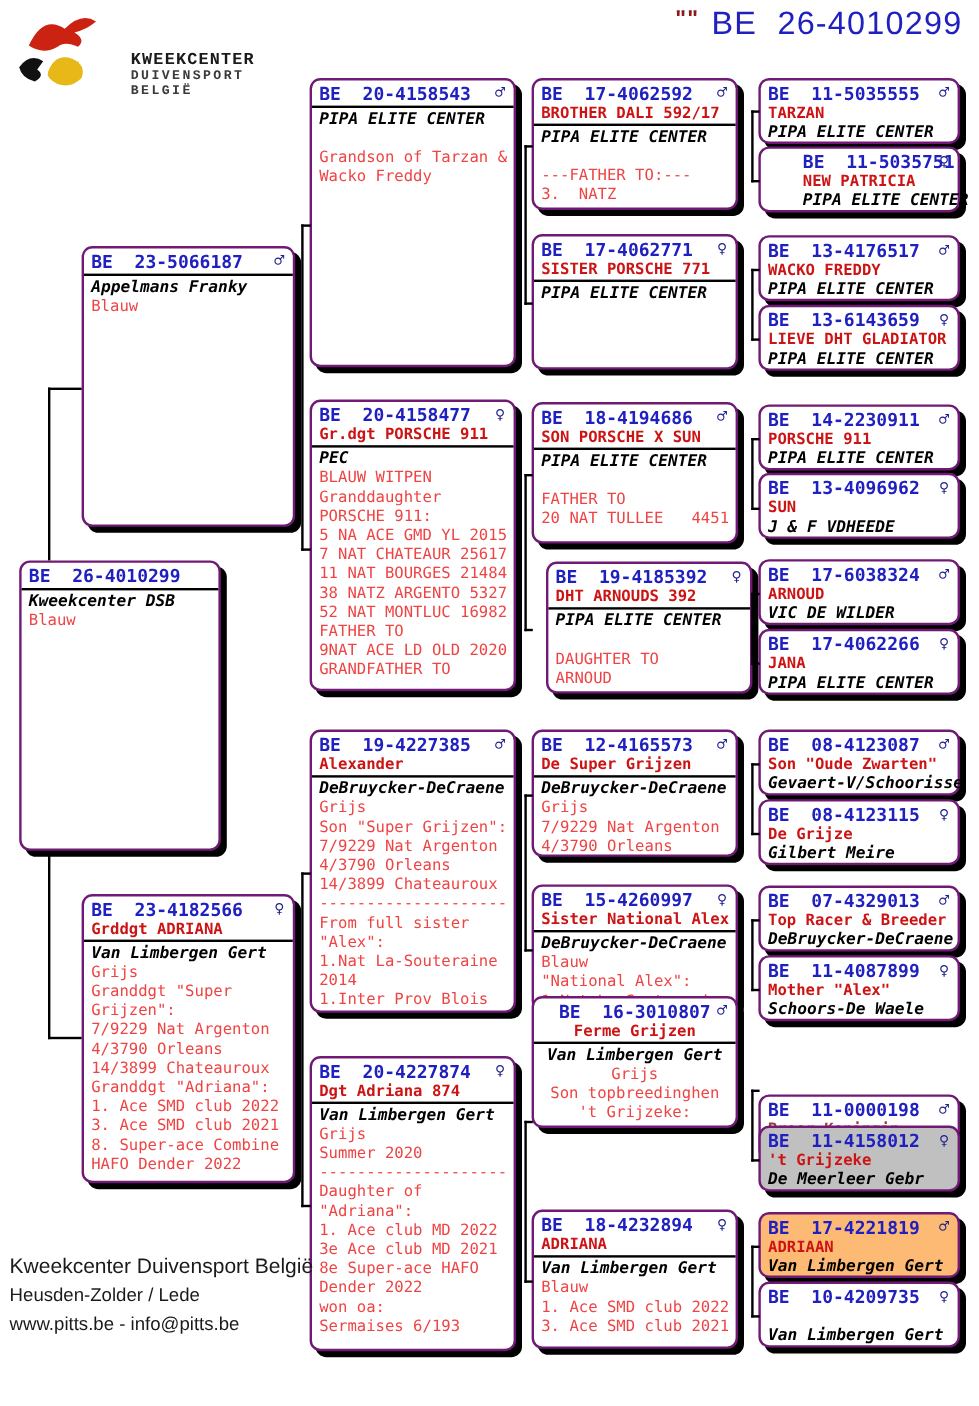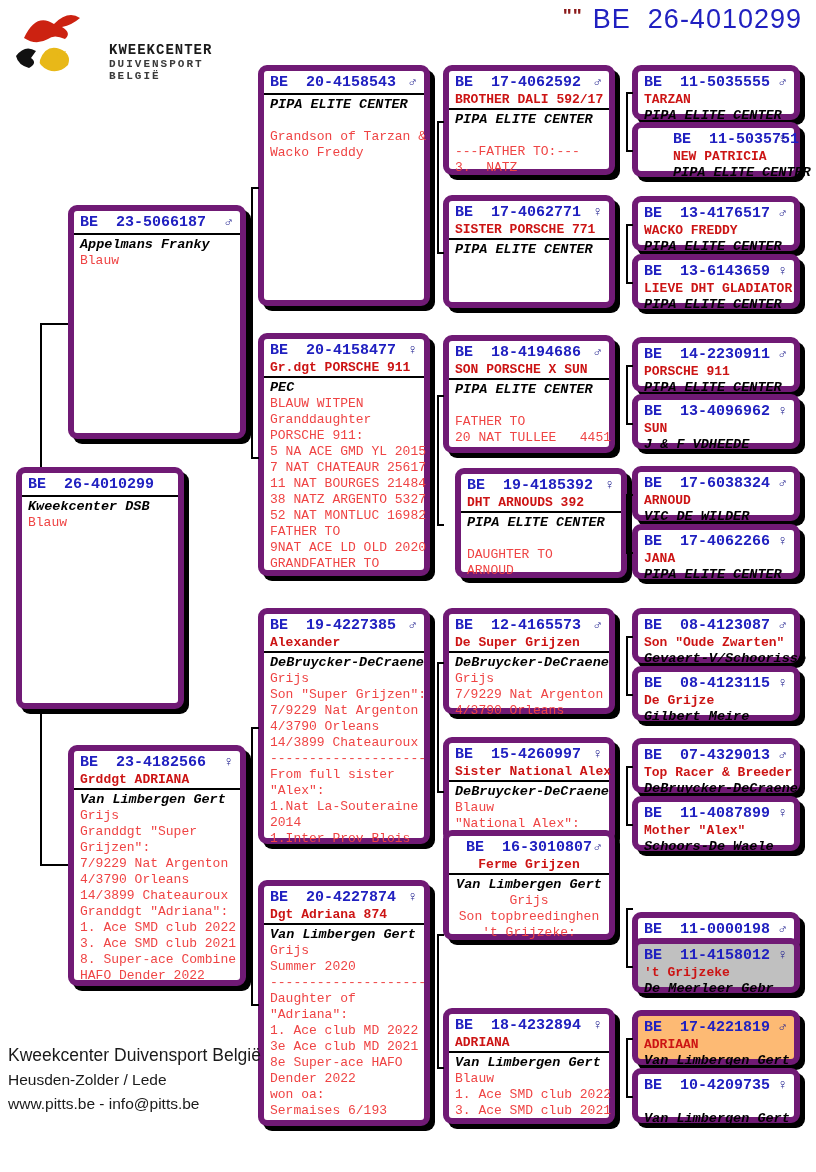--- a/index.html
+++ b/index.html
@@ -17,25 +17,24 @@
   .logo-text { position:absolute; left:78px; top:34px; font-family:Liberation Mono, monospace;margin-left:21px; }
   .logo-line1 { font-size:14px; font-weight:bold; letter-spacing:1px; color:#1a1a1a; }
   .logo-line2 { font-size:11px; font-weight:bold; letter-spacing:2px; color:#3a3a3a; }
   .title { position:absolute; right:14px; top:4px; font-family:"Liberation Sans",sans-serif; white-space:pre; }
   .title .q { color:#8b1a1a; font-size:19px; font-weight:bold; vertical-align:6px; margin-right:10px; letter-spacing:1px;}
   .title .r { color:#2020c0; font-size:27px; letter-spacing:1px; }
   
   .pbox {
     position:absolute;
     background:#fff;
-    border:6px solid #701a75;
+    border:2px solid #701a75;
     border-radius:9px;
     box-shadow:5px 5px 0 #000;
     padding:2px 6px;
-    font-family:Liberation Mono, monospace;
   }
   .bg-silver { background:#c0c0c0; }
   .bg-orange { background:#fdba74; }
   .ringrow { position:relative; line-height:18px; }
   .ring { color:#2020c0; font-weight:bold; font-size:15px; white-space:pre; }
   .sex  { position:absolute; right:1px; top:0; color:#202090; font-size:14px; font-weight:bold; }
   .rname { color:#cc1414; font-weight:bold; font-size:13px; white-space:pre; line-height:15px; min-height:15px; }
   .rname.dark { color:#a03a3a; }
   .sep { border-top:2px solid #000; margin:1px -6px 1px -6px; }
   .owner { font-weight:bold; font-style:italic; font-size:13.5px; white-space:pre; line-height:17px; color:#000; }

